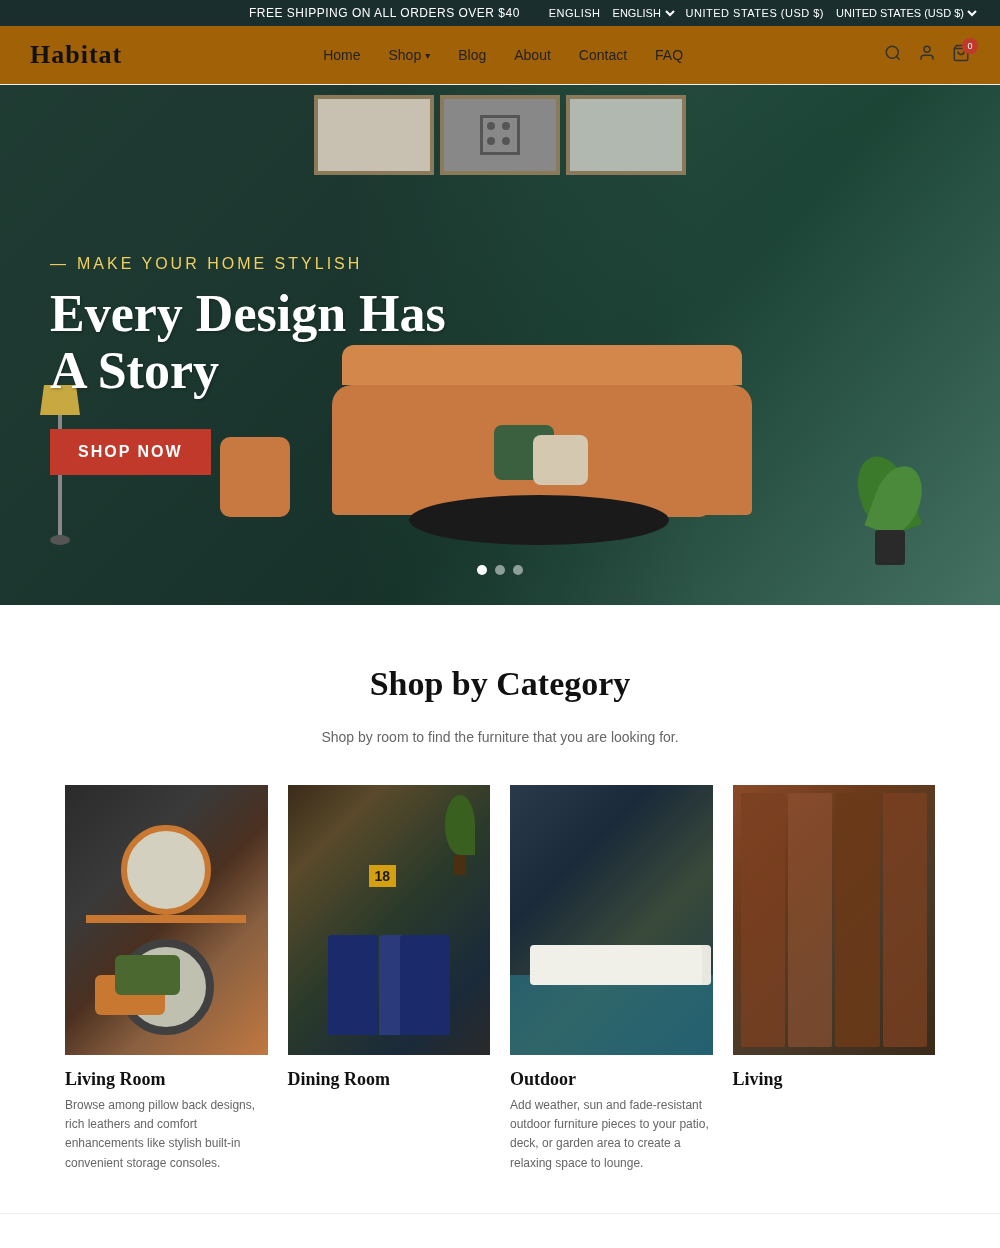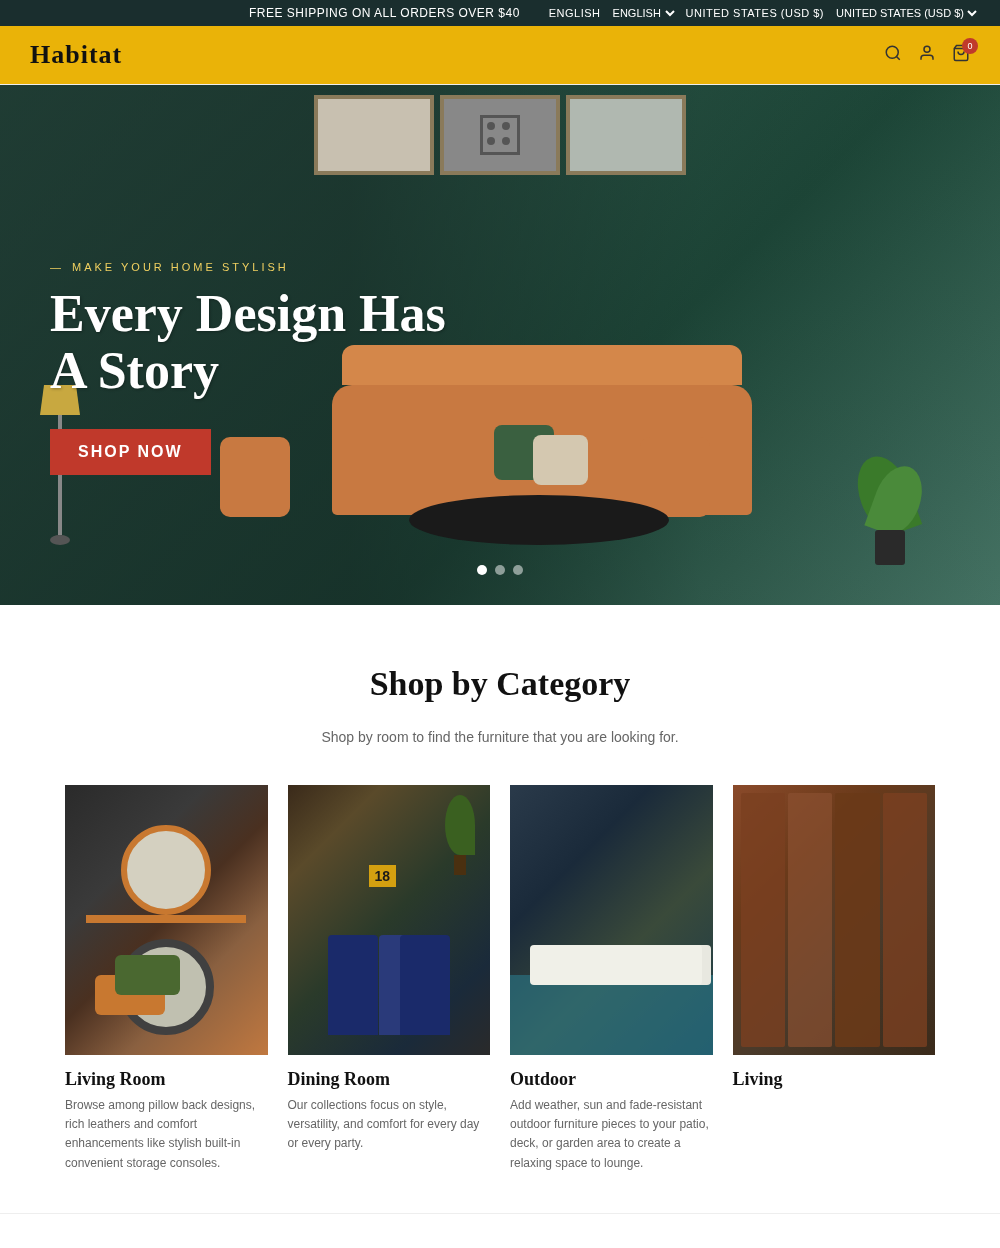--- a/index.html
+++ b/index.html
@@ -22,21 +22,21 @@
       background: transparent; border: none; color: #fff; font-size: 11px; cursor: pointer;
     }
 
     
     .header {
       display: flex;
       align-items: center;
       justify-content: space-between;
       padding: 14px 30px;
       border-bottom: 1px solid #eee;
-      background: #eab308;
+      background: #a16207;
     }
     .logo {
       font-size: 26px;
       font-weight: bold;
       font-family: Georgia, serif;
       color: #111;
       letter-spacing: 1px;
     }
     .nav {
       display: flex;
@@ -213,21 +213,21 @@
     }
 
     .hero-content {
       position: absolute;
       bottom: 130px;
       left: 50px;
       color: #fff;
     }
     .hero-subtitle {
       font-family: Arial, sans-serif;
-      font-size: 11px;
+      font-size: 16px;
       letter-spacing: 3px;
       text-transform: uppercase;
       color: #f0d060;
       margin-bottom: 12px;
       display: flex;
       align-items: center;
       gap: 8px;
     }
     .hero-subtitle::before {
       content: '—';
@@ -446,20 +446,32 @@
     </select>
     <span>UNITED STATES (USD $)</span>
     <select>
       <option>UNITED STATES (USD $)</option>
     </select>
   </div>
 </div>
 
 <header class="header">
   <div class="logo">Habitat</div>
+  <nav>
+    <ul class="nav">
+      <li><a href="#">Home</a></li>
+      <li>
+          <a href="#" class="has-dropdown">Shop</a>
+        </li>
+      <li><a href="#">Blog</a></li>
+      <li><a href="#">About</a></li>
+      <li><a href="#">Contact</a></li>
+      <li><a href="#">FAQ</a></li>
+    </ul>
+  </nav>
   <div class="header-icons">
     <button class="icon-btn">
       <svg width="18" height="18" viewBox="0 0 24 24" fill="none" stroke="currentColor" stroke-width="2">
         <circle cx="11" cy="11" r="8"></circle>
           <line x1="21" y1="21" x2="16.65" y2="16.65"></line>
       </svg>
     </button>
     <button class="icon-btn">
       <svg width="18" height="18" viewBox="0 0 24 24" fill="none" stroke="currentColor" stroke-width="2">
         <path d="M20 21v-2a4 4 0 0 0-4-4H8a4 4 0 0 0-4 4v2"></path>
@@ -563,21 +575,20 @@
 
           <div style="position:absolute; top:10px; right:10px; width:40px; height:80px;">
             <div style="width:30px; height:60px; background:#3a6020; border-radius:50% 50% 0 50%; margin:0 auto;"></div>
             <div style="width:12px; height:20px; background:#4a3010; margin:0 auto;"></div>
           </div>
 
           <div style="position:absolute; top:80px; left:40%; background:#d4a010; color:#1a1a1a; font-size:14px; font-weight:bold; padding:3px 6px; font-family:Arial;">18</div>
         </div>
       </div>
       <h3 class="category-name">Dining Room</h3>
-      <p class="category-desc">Our collections focus on style, versatility, and comfort for every day or every party.</p>
     </div>
 
     <div class="category-item">
       <div class="category-img-wrap">
         <div class="cat-img-div cat-outdoor">
 
           <div style="position:absolute; bottom:0; left:0; right:0; height:80px; background:#2a7a8a; opacity:0.6;"></div>
           <div style="position:absolute; bottom:70px; left:10%; width:120px; height:40px; background:#f0f0e8; border-radius:4px;"></div>
           <div style="position:absolute; bottom:70px; left:40%; width:120px; height:40px; background:#e8e8e0; border-radius:4px;"></div>
           <div style="position:absolute; bottom:70px; right:5%; width:120px; height:40px; background:#f0f0e8; border-radius:4px;"></div>

